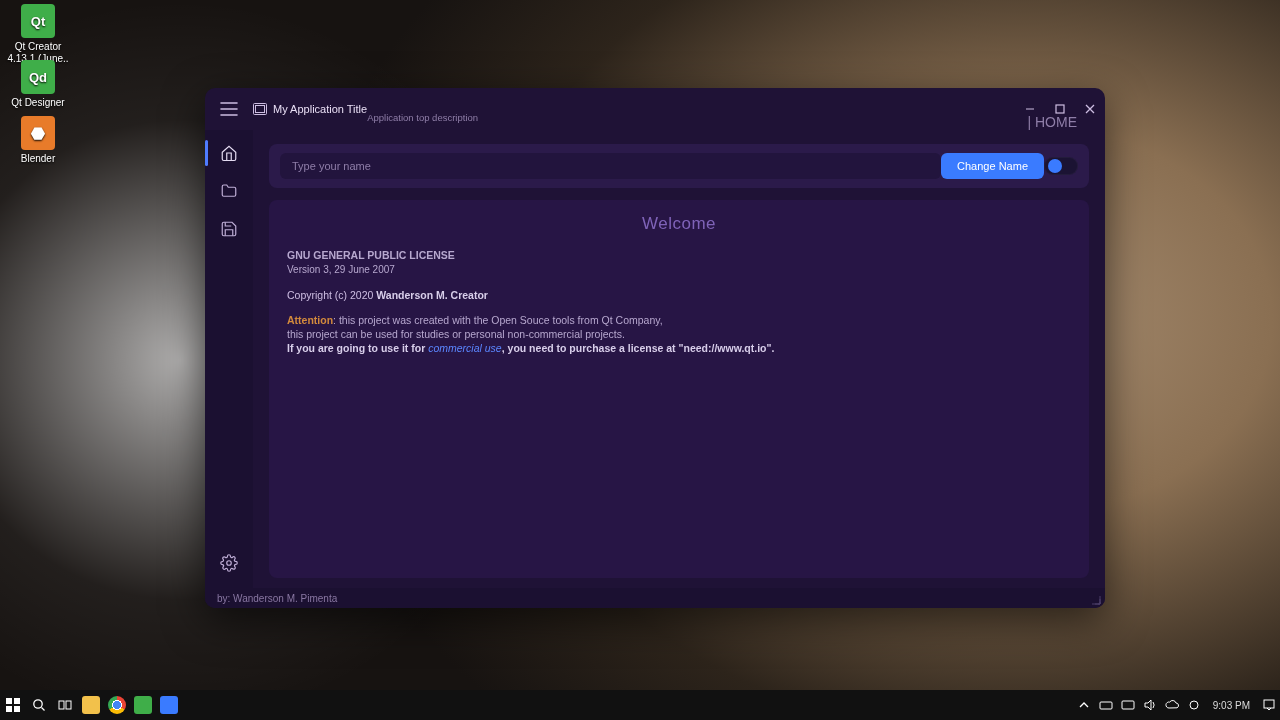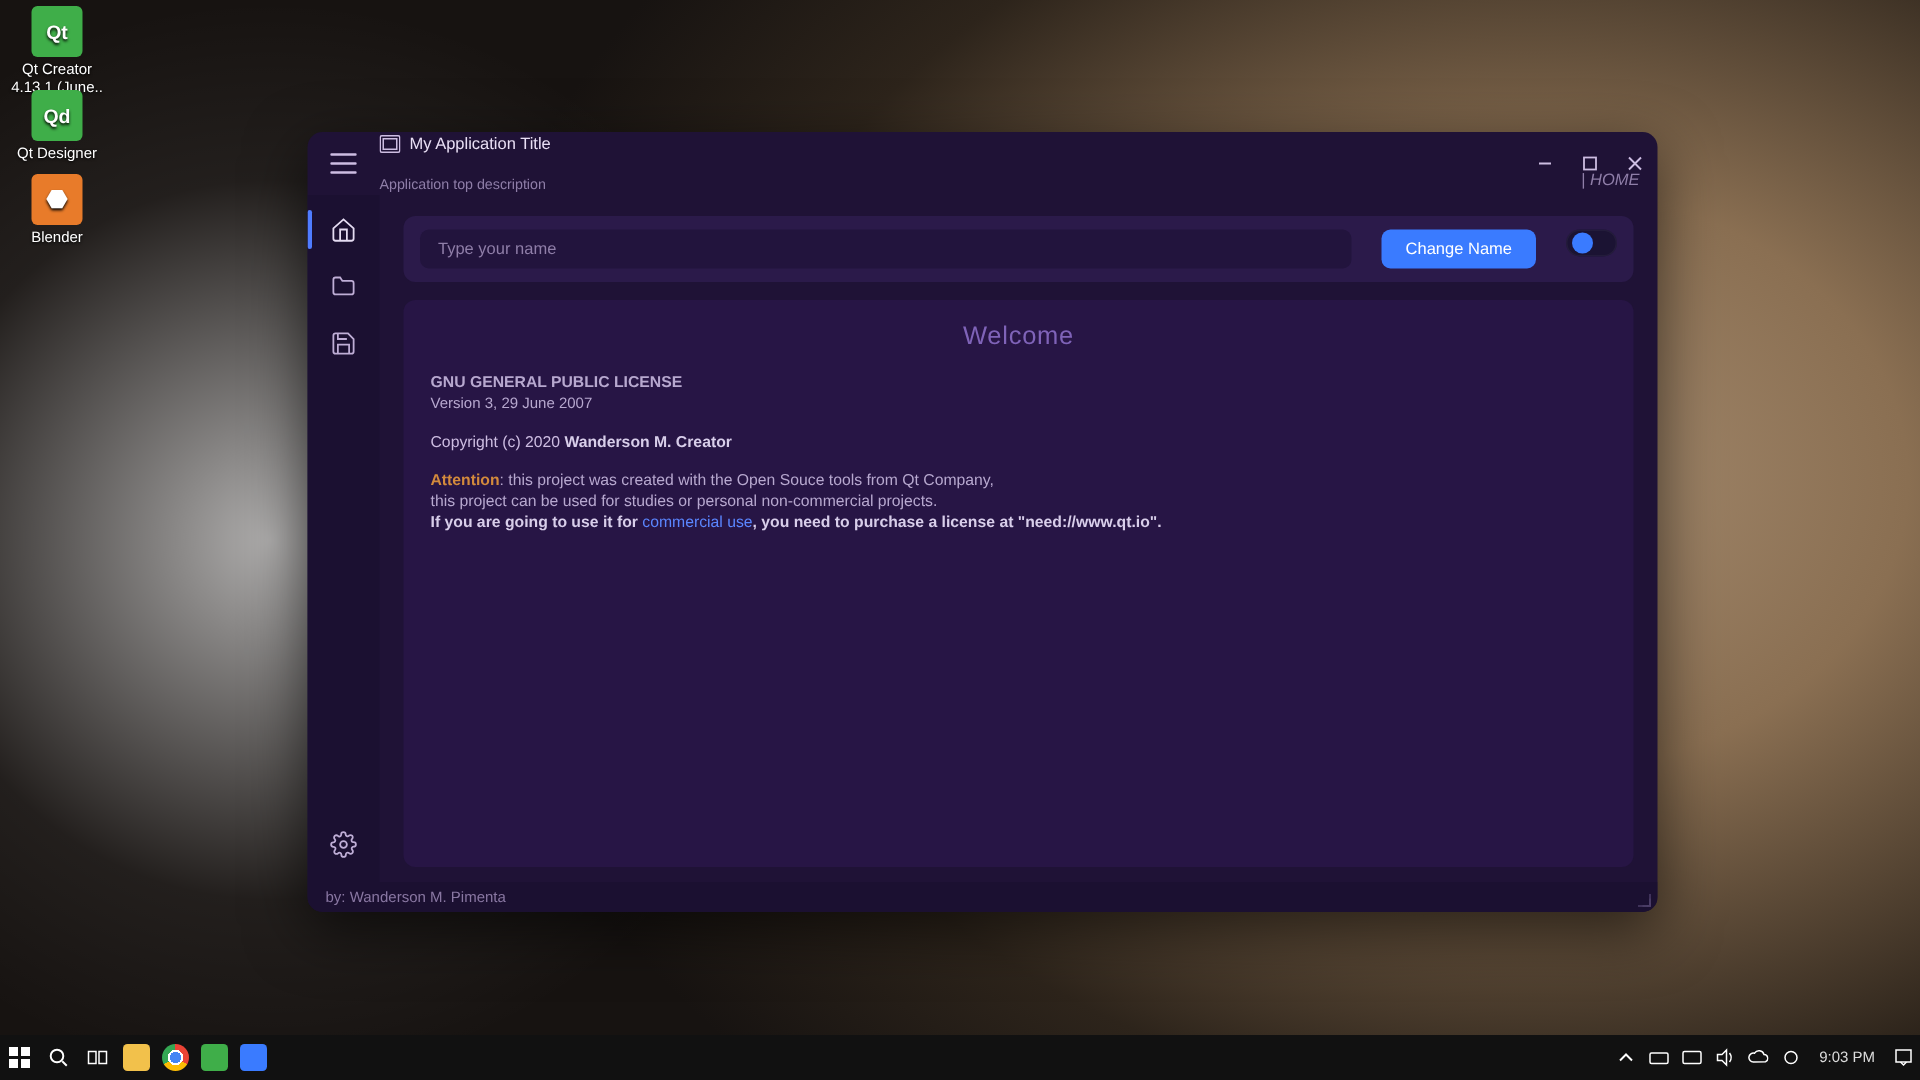--- a/index.html
+++ b/index.html
@@ -28,42 +28,42 @@
   
   .app {
     position:absolute; left:205px; top:88px; width:900px; height:520px;
     background:#1f1236; border-radius:10px; box-shadow:0 12px 40px rgba(0,0,0,0.6);
     display:flex; flex-direction:column; overflow:hidden;
   }
   .titlebar {
     height:42px; display:flex; align-items:center; color:#cdbde2; font-size:11px;
   }
   .menu-btn { width:48px; height:42px; display:flex; align-items:center; justify-content:center; cursor:pointer; }
-  .title-wrap { display:flex; flex-direction:column; padding:5px 0; }
+  .title-wrap { display:flex; flex-direction:row; padding:5px 0; }
   .title-row { display:flex; align-items:center; gap:6px; color:#e9dff5; font-size:11px; }
   .title-desc { font-size:9.5px; color:#8f7ea8; margin-top:16px; }
   .window-controls { margin-left:auto; display:flex; }
   .win-btn { width:30px; height:28px; display:flex; align-items:center; justify-content:center; color:#cdbde2; cursor:pointer; }
-  .crumb { position:absolute; right:12px; top:26px; color:#8f7ea8; font-size:11px;font-style:italic;}
+  .crumb { position:absolute; right:28px; top:26px; color:#8f7ea8; font-size:14px;}
 
   .body { flex:1; display:flex; min-height:0; }
   .sidebar {
     width:48px; background:#1b1031; display:flex; flex-direction:column; align-items:center;
     padding-top:4px;
   }
   .side-item { width:48px; height:38px; display:flex; align-items:center; justify-content:center; cursor:pointer; position:relative; }
   .side-item.active::before { content:""; position:absolute; left:0; top:6px; bottom:6px; width:3px; background:#4f7cff; border-radius:2px; }
   .side-item svg { stroke:#bfaed6; }
   .side-item.active svg { stroke:#e5dcf2; }
   .sidebar .settings { margin-top:auto; margin-bottom:6px; }
 
   .main { flex:1; padding:14px 16px 10px 16px; display:flex; flex-direction:column; min-height:0; }
 
   .input-row {
-    background:#2b1a4a; border-radius:8px; padding:9px 11px; display:flex; align-items:flex-start; gap:20px;
+    background:#2b1a4a; border-radius:8px; padding:9px 11px; display:flex; align-items:center; gap:0;
   }
   .name-input {
     flex:1; height:26px; border:none; outline:none; background:#22143d; border-radius:6px;
     color:#cdbde2; font-size:11px; padding:0 12px;
   }
   .name-input::placeholder { color:#8f7ea8; }
   .change-btn {
     background:#3a7bff; color:#fff; border:none; height:26px; padding:0 16px; border-radius:6px;
     font-size:11px; cursor:pointer;
   }
@@ -77,21 +77,21 @@
     margin-top:12px; background:#271545; border-radius:8px; padding:14px 18px; flex:1; color:#cdbde2; min-height:0;
   }
   .welcome { text-align:center; color:#7f63b8; font-size:17px; letter-spacing:.5px; }
   .nowline { text-align:center; color:#5b86ff; font-size:13px; margin-top:2px; }
   .gpl { margin-top:14px; font-size:10.5px; line-height:14px; color:#b7a8cf; font-weight:bold; }
   .gpl-sub { font-size:10px; color:#b7a8cf; font-weight:normal; }
   .copy { margin-top:12px; font-size:10.5px; }
   .copy .name{ color:#d8ceea; font-weight:bold;}
   .para { margin-top:12px; font-size:10.5px; line-height:14px; color:#b7a8cf; }
   .hl-orange { color:#d38a3c; font-weight:bold; }
-  .hl-blue { color:#5b86ff; }
+  .hl-blue { color:#5b86ff;font-style:italic; }
   .bold { font-weight:bold; color:#d8ceea; }
 
   .footer { height:20px; display:flex; align-items:center; padding:0 12px; color:#8977a2; font-size:10px; background:#1b1031; position:relative;text-align:right;}
   .resize-grip { position:absolute; right:4px; bottom:3px; width:10px; height:10px; opacity:.6;}
 
   
   .taskbar {
     position:absolute; left:0; right:0; bottom:0; height:30px; background:#111; display:flex; align-items:center; color:#dcdcdc;
   }
   .tb-left { display:flex; align-items:center; height:100%; }

